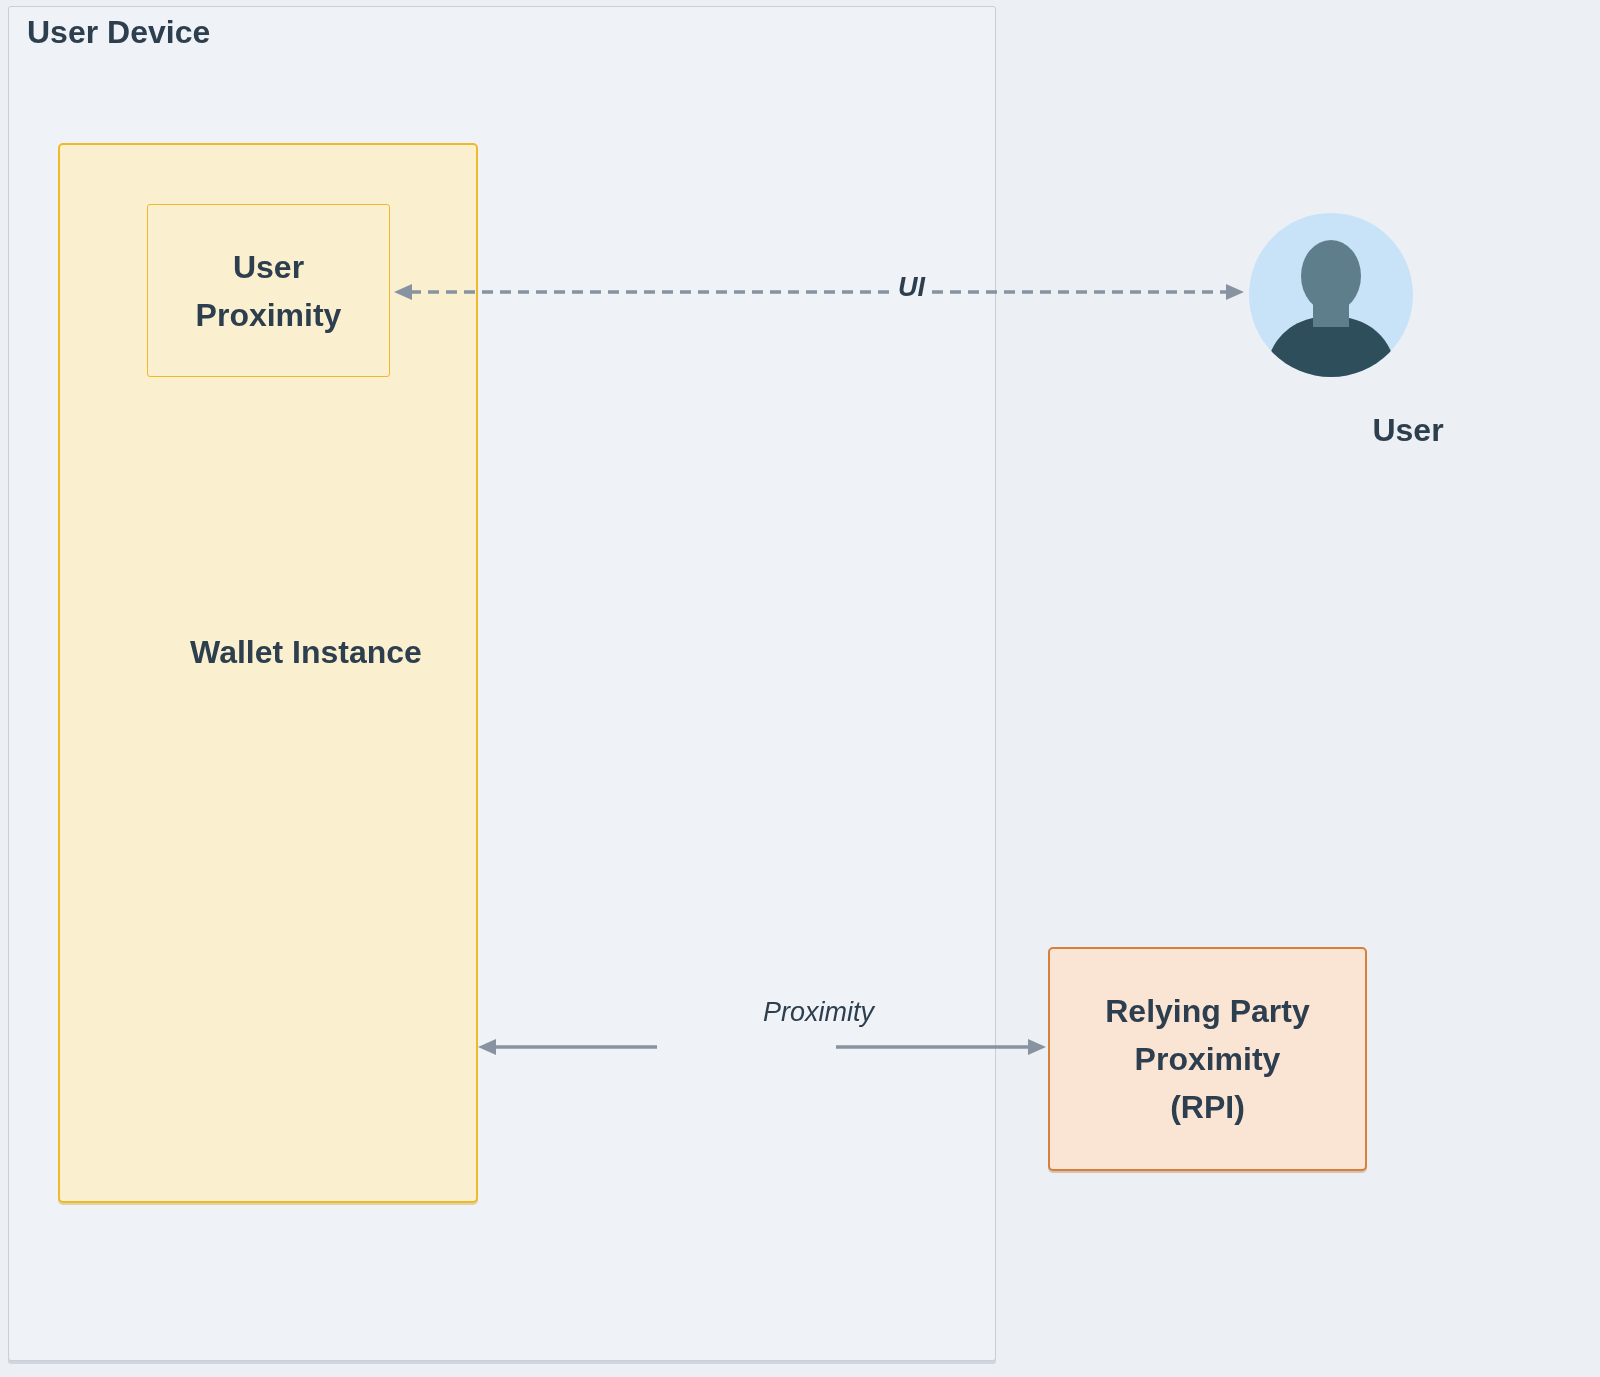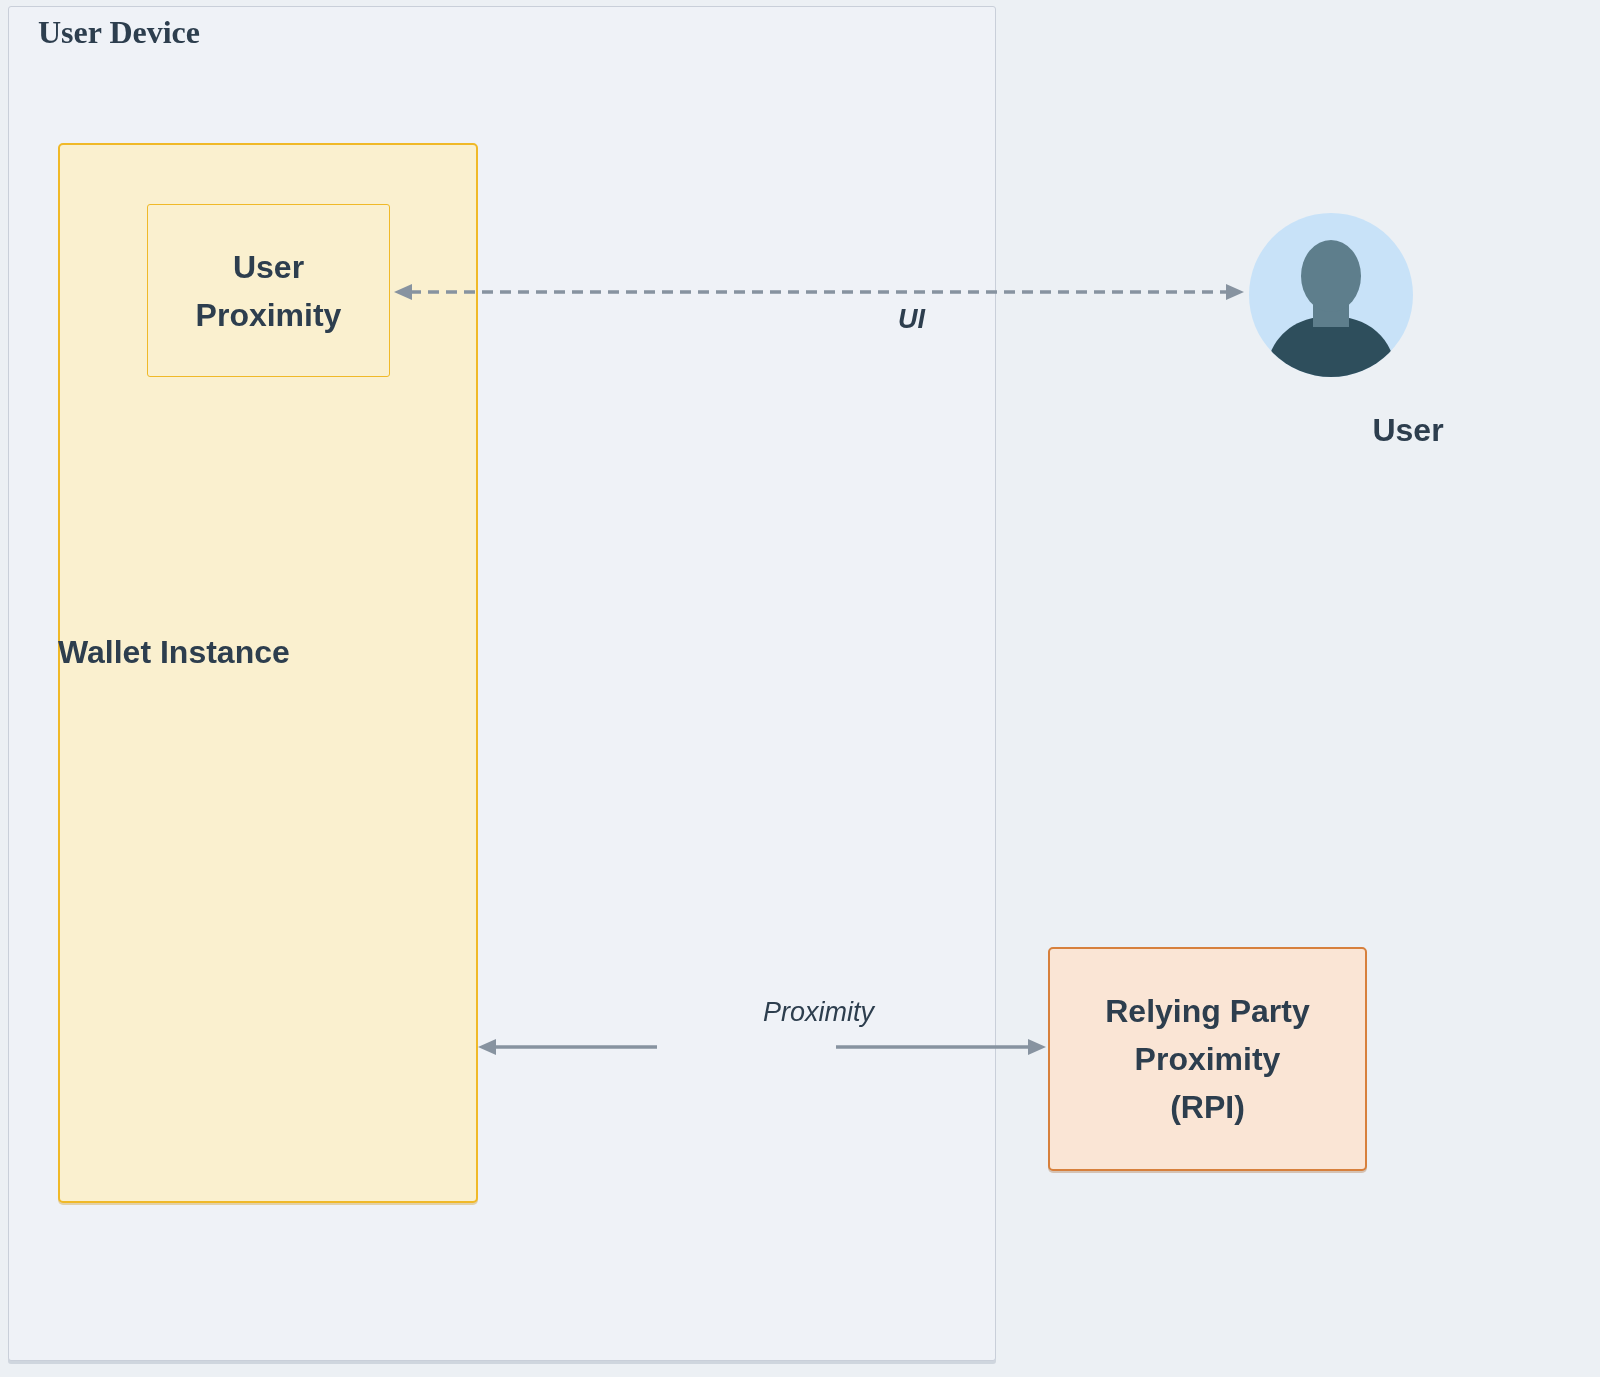--- a/index.html
+++ b/index.html
@@ -26,45 +26,45 @@
     width: 988px;
     height: 1355px;
     background: var(--panel, #eff2f7);
     border: 1px solid var(--panelBorder, #c9cfd9);
     border-radius: 3px;
     box-shadow: 0 3px 0 rgba(173, 181, 196, 0.45);
     box-sizing: border-box;
   }
   .panel-title {
     position: absolute;
-    left: 38px;
+    left: 27px;
     top: 14px;
     font-size: 32px;
     font-weight: bold;
     color: var(--ink, #2d3e4e);
-    font-family: Liberation Serif, serif;
   }
   
   .wallet-box {
     position: absolute;
     left: 58px;
     top: 143px;
     width: 420px;
     height: 1060px;
     background: var(--yellowFill, #faf0cf);
     border: 2px solid var(--yellowBorder, #f0b928);
     border-radius: 5px;
     box-sizing: border-box;
     box-shadow: 0 2px 0 rgba(205, 150, 20, 0.35);
   }
   .wallet-label {
     position: absolute;
     left: 58px;
     top: 627px;
     width: 496px;
+    text-align: center;
     font-size: 32px;
     font-weight: bold;
     line-height: 50px;
     color: var(--ink, #2d3e4e);
   }
   
   .ui-box {
     position: absolute;
     left: 147px;
     top: 204px;
@@ -147,21 +147,20 @@
   .edge-label-ui {
     position: absolute;
     left: 895px;
     top: 272px;
     padding: 0 3px;
     background: var(--panel, #eff2f7);
     font-size: 27px;
     font-style: italic;
     font-weight: bold;
     color: var(--ink, #2d3e4e);
-    margin-top: 32px;
   }
   .edge-label-prox {
     position: absolute;
     left: 614px;
     top: 994px;
     width: 260px;
     text-align: right;
     font-size: 27px;
     font-style: italic;
     line-height: 36px;

